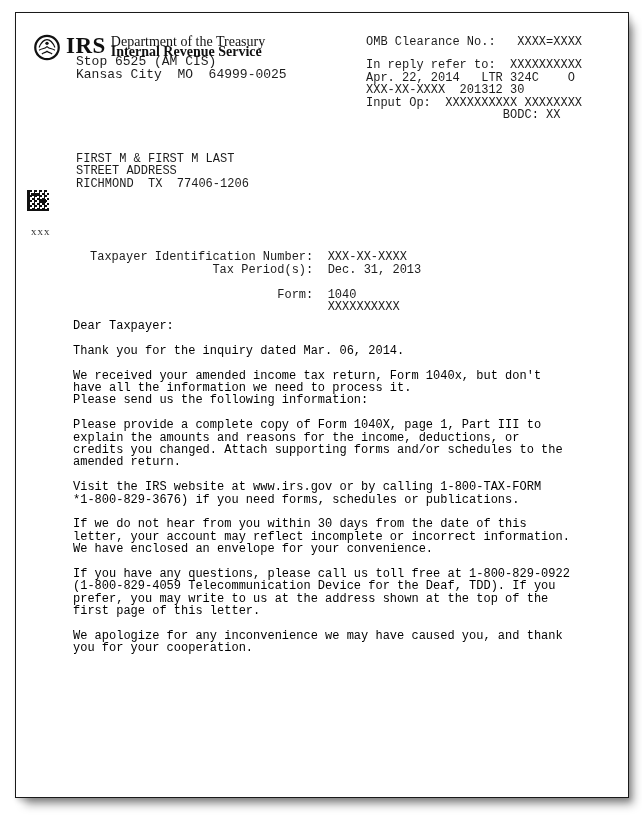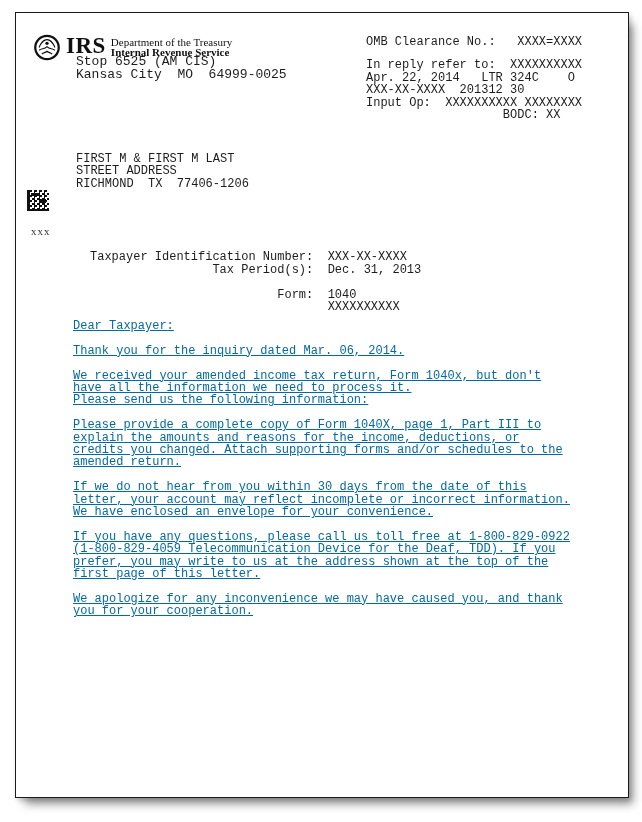--- a/index.html
+++ b/index.html
@@ -46,21 +46,21 @@
   .irs-word {
     font-family: "Liberation Serif", "DejaVu Serif", serif;
     font-weight: bold;
     font-size: 23px;
     line-height: 24px;
     letter-spacing: 0.5px;
     color: #101010;
   }
   .dept {
     font-family: "Liberation Serif", "DejaVu Serif", serif;
-    font-size: 11px;
+    font-size: 14px;
     line-height: 10px;
     color: #101010;
     margin-left: 5px;
     margin-top: 3px;
   }
   .dept .l2 { font-weight: bold; }
   .origin {
     position: absolute;
     left: 60px;
     top: 43px;
@@ -124,23 +124,22 @@
   
   .body-block {
     position: absolute;
     left: 57px;
     top: 307px;
     font-size: 12px;
     line-height: 12.4px;
   }
   .para {
     white-space: pre;
-    color: #0369a1;
+    color: #000000;
     margin: 0 0 12.4px 0;
-    text-decoration: underline;
   }
 </style>
 </head>
 <body>
 
 <div class="canvas">
   <div class="page">
 
     <div class="masthead">
       <svg class="emblem" viewBox="0 0 30 29">
@@ -185,20 +184,22 @@
     <div class="body-block">
       <div class="para">Dear Taxpayer:</div>
       <div class="para">Thank you for the inquiry dated Mar. 06, 2014.</div>
       <div class="para">We received your amended income tax return, Form 1040x, but don't
 have all the information we need to process it.
 Please send us the following information:</div>
       <div class="para">Please provide a complete copy of Form 1040X, page 1, Part III to
 explain the amounts and reasons for the income, deductions, or
 credits you changed. Attach supporting forms and/or schedules to the
 amended return.</div>
+      <div class="para">Visit the IRS website at www.irs.gov or by calling 1-800-TAX-FORM
+*1-800-829-3676) if you need forms, schedules or publications.</div>
       <div class="para">If we do not hear from you within 30 days from the date of this
 letter, your account may reflect incomplete or incorrect information.
 We have enclosed an envelope for your convenience.</div>
       <div class="para">If you have any questions, please call us toll free at 1-800-829-0922
 (1-800-829-4059 Telecommunication Device for the Deaf, TDD). If you
 prefer, you may write to us at the address shown at the top of the
 first page of this letter.</div>
       <div class="para">We apologize for any inconvenience we may have caused you, and thank
 you for your cooperation.</div>
     </div>

